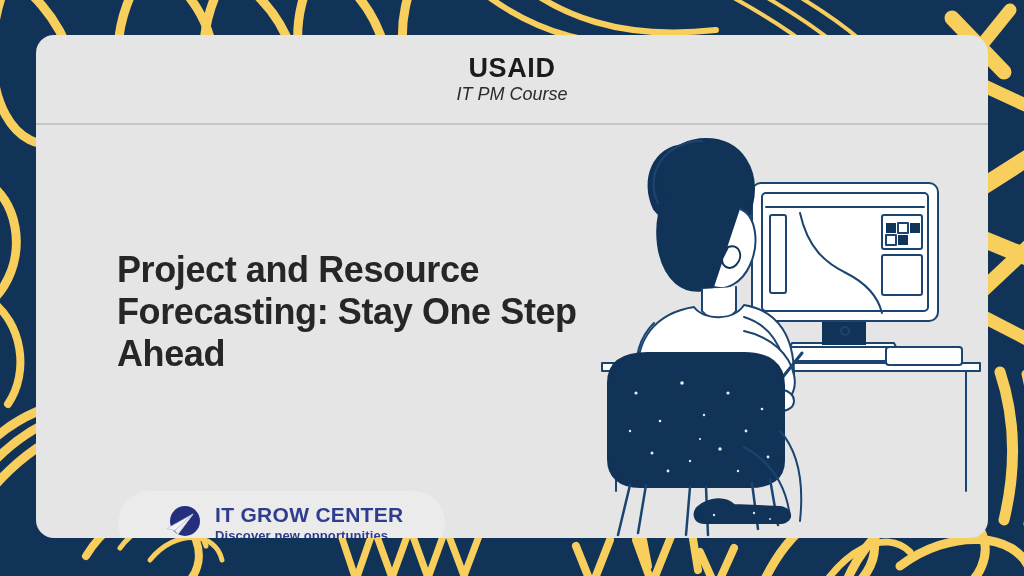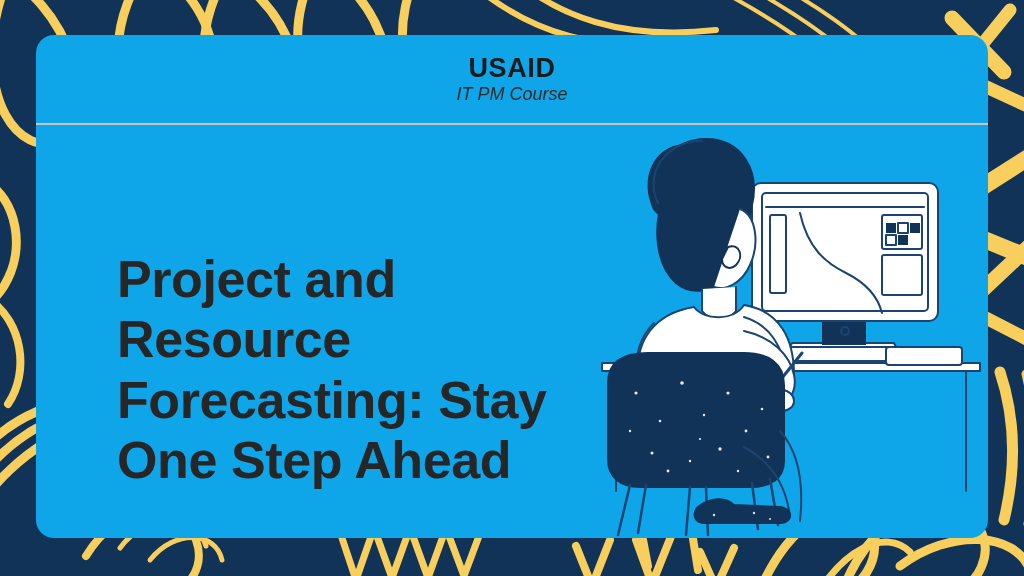--- a/index.html
+++ b/index.html
@@ -23,21 +23,21 @@
     width: 1024px;
     height: 576px;
     z-index: 1;
   }
   .card {
     position: absolute;
     left: 36px;
     top: 35px;
     width: 952px;
     height: 503px;
-    background: #0ea5e9;
+    background: #e5e5e5;
     border-radius: 18px;
     z-index: 2;
     overflow: hidden;
   }
   .card-header {
     position: absolute;
     left: 0; top: 0;
     width: 952px;
     height: 88px;
     display: flex;
@@ -72,21 +72,21 @@
     left: 0;
     top: 88px;
     width: 952px;
     height: 415px;
   }
   .headline {
     position: absolute;
     left: 81px;
     top: 126px;
     width: 500px;
-    font-size: 52px;
+    font-size: 36px;
     font-weight: bold;
     line-height: 1.16;
     letter-spacing: -0.4px;
     color: #262626;
     margin: 0;
   }
   .logo-badge {
     position: absolute;
     left: 82px;
     top: 368px;
@@ -197,20 +197,36 @@
     <div class="card-header">
       <div class="org-title">USAID</div>
       <div class="org-subtitle">IT PM Course</div>
     </div>
     <div class="header-divider"></div>
 
     <div class="content">
 
       <h1 class="headline">Project and Resource Forecasting: Stay One Step Ahead</h1>
 
+      <div class="logo-badge">
+        <div class="logo-mark">
+          <svg viewBox="0 0 40 40" width="40" height="40" xmlns="http://www.w3.org/2000/svg">
+            <circle cx="23" cy="18" r="15" fill="#24307e"></circle>
+            <g>
+              <path d="M31 11 L5 25.5 L13 27.5 Z" fill="#f4f5fa" stroke="#bfc4da" stroke-width="0.8" stroke-linejoin="round"></path>
+              <path d="M31 11 L16 31 L13 27.5 Z" fill="#dde0ec" stroke="#bfc4da" stroke-width="0.8" stroke-linejoin="round"></path>
+              <path d="M31 11 L13 27.5 L16 31 Z" fill="#eef0f6" stroke="#bfc4da" stroke-width="0.8" stroke-linejoin="round"></path>
+            </g>
+          </svg>
+        </div>
+        <div class="logo-text">
+          <div class="logo-name">IT GROW CENTER</div>
+          <div class="logo-tagline">Discover new opportunities</div>
+        </div>
+      </div>
 
       <svg class="illustration" viewBox="0 0 400 407" xmlns="http://www.w3.org/2000/svg">
         <g fill="none" stroke="#1b4570" stroke-width="2" stroke-linecap="round" stroke-linejoin="round">
 
           <path d="M8 232 L386 232 L386 240 L8 240 Z" fill="#ffffff"></path>
 
           <path d="M22 240 L22 360"></path>
           <path d="M372 240 L372 360"></path>
 
           <path d="M198 212 L300 212 L306 224 L192 224 Z" fill="#ffffff"></path>

